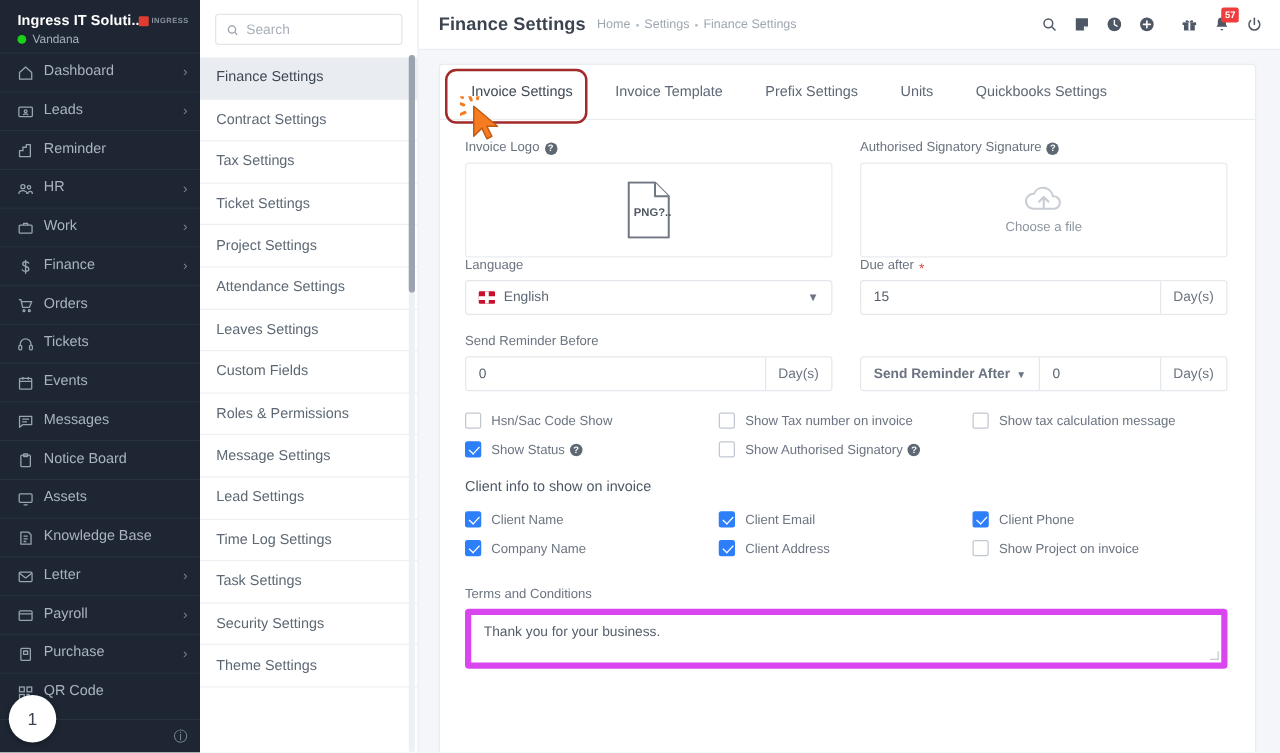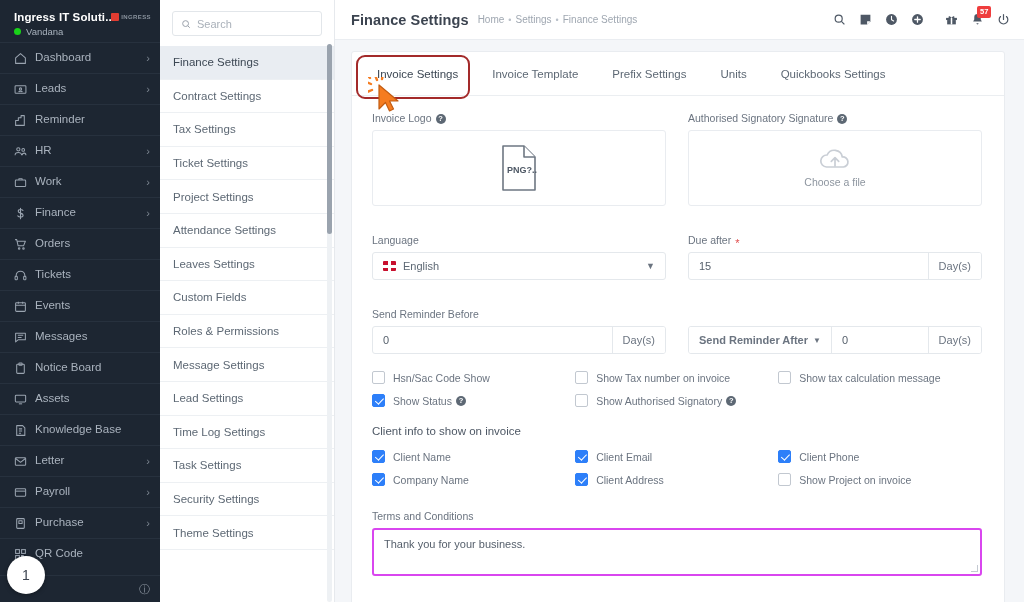--- a/index.html
+++ b/index.html
@@ -258,21 +258,21 @@
   .chk-label {
     font-size: 10.5px; color: #6b7480;
     display: flex; align-items: center; gap: 4px;
   }
 
   .section-head {
     font-size: 11.5px; color: #4e5865; margin: 8px 0 13px 0;
   }
   .ta-label { font-size: 10.5px; color: #6b7480; margin: 14px 0 6px 0; }
   .textarea {
-    border: 2px solid #d946ef; border-radius: 3px; background: #fff;
+    border: 5px solid #d946ef; border-radius: 3px; background: #fff;
     height: 48px; padding: 8px 10px; font-size: 11px; color: #555f6b;
     position: relative;
   }
   .ta-grip {
     position: absolute; right: 2px; bottom: 2px;
     width: 7px; height: 7px;
     border-right: 1px solid #c3c9d1; border-bottom: 1px solid #c3c9d1;
   }
 </style>
 </head>
@@ -641,42 +641,42 @@
             <div class="dropzone">
               <svg width="34" height="24" viewBox="0 0 34 24" fill="none" stroke="#c9ced5" stroke-width="1.7">
                 <path d="M8.5 19a6 6 0 0 1 .6-12 8 8 0 0 1 15.2 2 5 5 0 0 1 1.2 10H8.5z" stroke-linejoin="round"></path>
                 <path d="M17 18v-8M13.3 13.3L17 9.6l3.7 3.7" stroke-linecap="round" stroke-linejoin="round"></path>
               </svg>
               <span class="dz-text">Choose a file</span>
             </div>
           </div>
         </div>
 
-        <div class="row" style="margin-top:28px;">
+        <div class="row" style="margin-top:0;">
           <div class="col">
             <div class="fld-label">Language</div>
             <div class="inp inp-flag-row">
               <span class="flag-uk"></span>
               <span>English</span>
               <span class="caret-dn">▼</span>
             </div>
           </div>
           <div class="col">
             <div class="fld-label">
               <span>Due after</span>
               <span class="req-star">*</span>
             </div>
             <div class="inp">
               <span class="inp-text">15</span>
               <span class="addon">Day(s)</span>
             </div>
           </div>
         </div>
 
-        <div class="row" style="margin-top:28px;">
+        <div class="row" style="margin-top:15px;">
           <div class="col">
             <div class="fld-label">Send Reminder Before</div>
             <div class="inp">
               <span class="inp-text">0</span>
               <span class="addon">Day(s)</span>
             </div>
           </div>
           <div class="col">
             <div class="fld-label">&nbsp;</div>
             <div class="inp">

